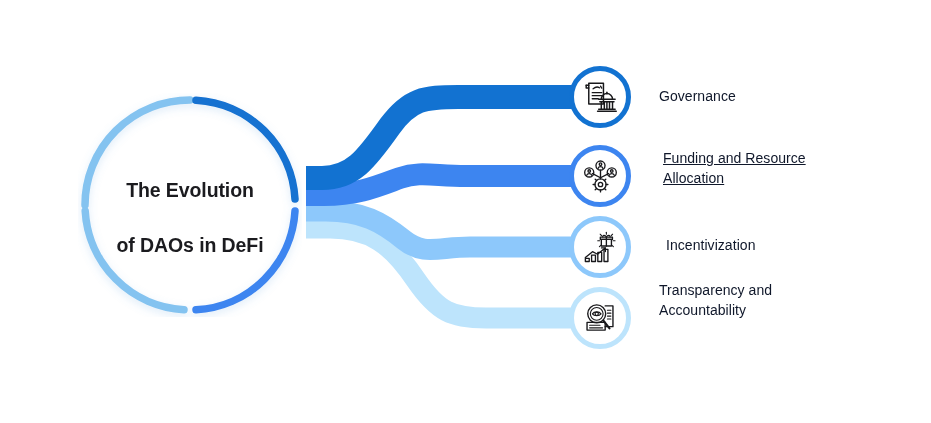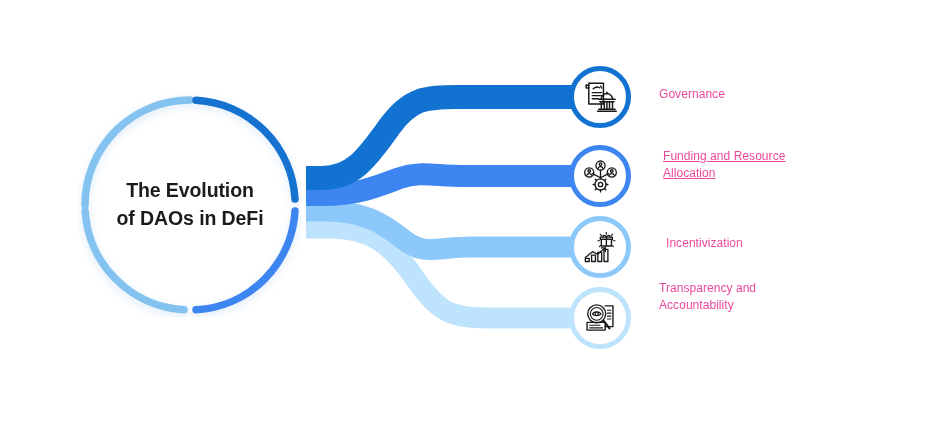--- a/index.html
+++ b/index.html
@@ -48,20 +48,21 @@
     text-align: center;
   }
   #hub-label span {
     display: block;
     font-size: 19.5px;
     font-weight: bold;
     color: #1b1b1f;
     line-height: 1.42;
     letter-spacing: -0.1px;
     white-space: nowrap;
+    margin-top: 27px;
   }
 
   
   #ribbons {
     position: absolute;
     left: 0;
     top: 0;
     width: 931px;
     height: 423px;
   }
@@ -88,22 +89,22 @@
   .node-inner svg { display: block; }
 
   #node-0 { left: 569px; top: 66px;  border: 5.5px solid #1272d1; }
   #node-1 { left: 569px; top: 145px; border: 5.5px solid #3d85f0; }
   #node-2 { left: 569px; top: 216px; border: 5px solid #8dc8fb; }
   #node-3 { left: 569px; top: 287px; border: 5px solid #bde4fc; }
 
   
   .label {
     position: absolute;
-    font-size: 12px;
-    color: #ec4899;
+    font-size: 14px;
+    color: #0f172a;
     line-height: 1.45;
     letter-spacing: 0.05px;
   }
   #label-0 { left: 659px; top: 86px;  width: 230px; }
   #label-1 { left: 663px; top: 148px; width: 215px; text-decoration: underline; }
   #label-2 { left: 659px; top: 235px; width: 230px; margin-left: 7px; }
   #label-3 { left: 659px; top: 280px; width: 215px; }
   .label .line { display: block; }
 </style>
 </head>

